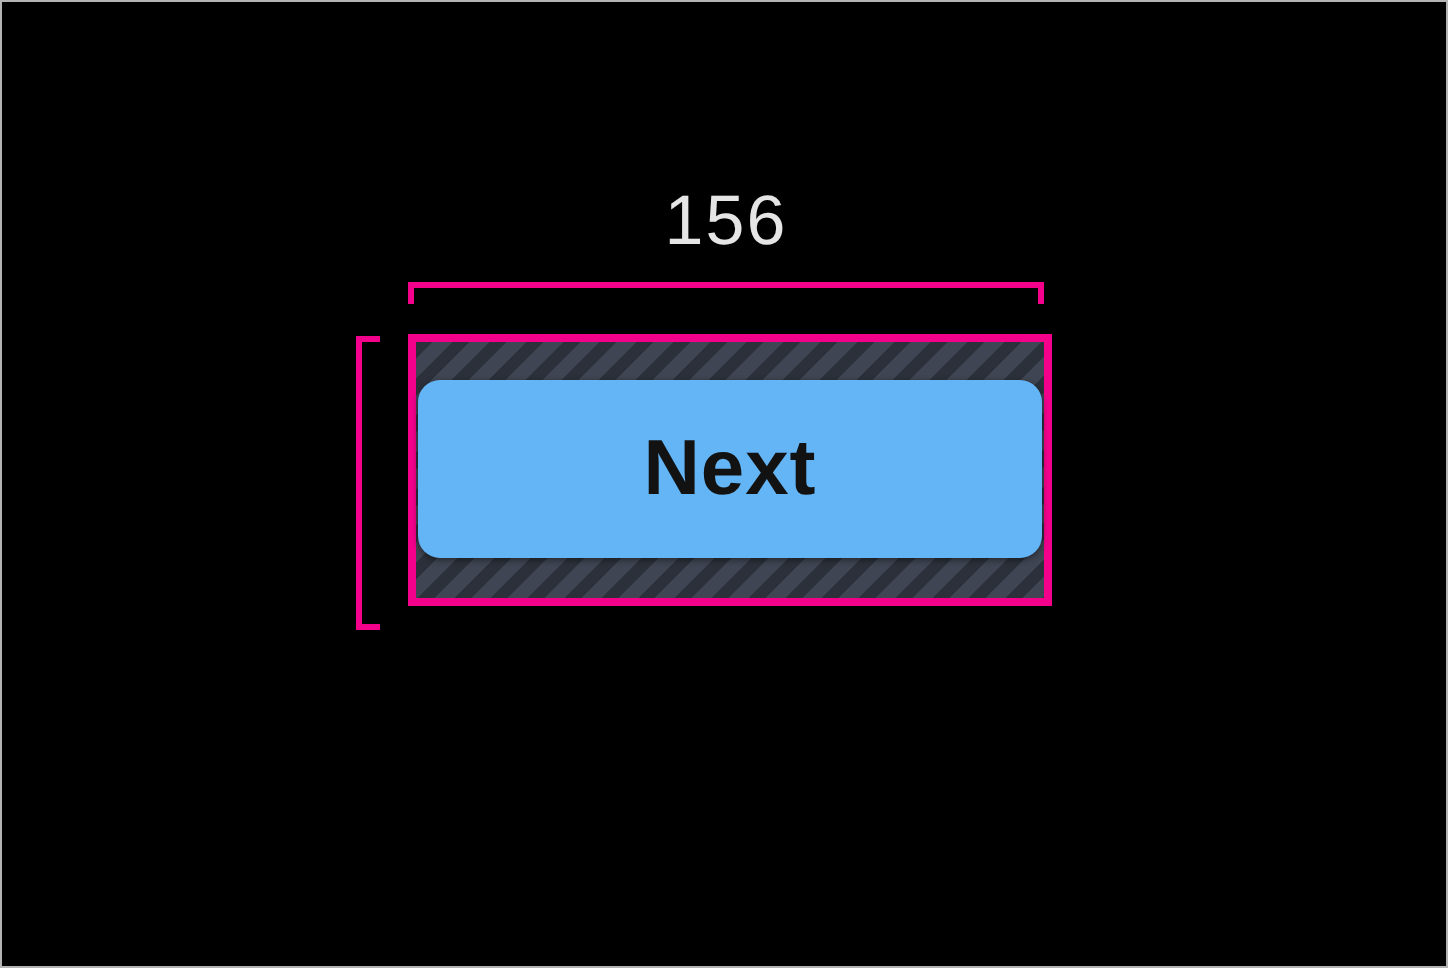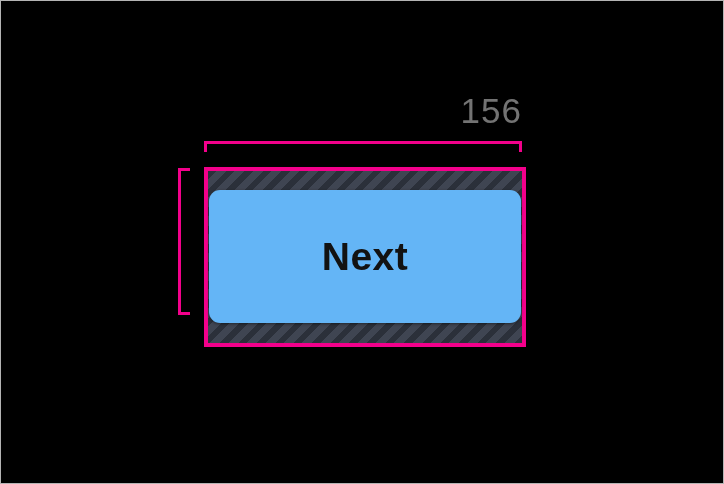--- a/index.html
+++ b/index.html
@@ -15,25 +15,25 @@
     height: 484px;
     box-sizing: border-box;
     background: #000000;
     border: 1px solid #b4b4b4;
     overflow: hidden;
   }
 
   
   .dim-label {
     position: absolute;
-    color: #737373;
+    color: #e5e5e5;
     font-size: 35px;
     line-height: 1;
     letter-spacing: 1px;
-    text-align: right;
+    text-align: center;
     user-select: none;
   }
   .dim-label.width  { left: 203px; top: 92px;  width: 318px; }
   .dim-label.height { left: 108px; top: 222px; width: 58px;  }
 
   .bracket-top {
     position: absolute;
     left: 203px;
     top: 140px;
     width: 318px;
@@ -55,21 +55,21 @@
     border-top: 3px solid #f3008b;
     border-bottom: 3px solid #f3008b;
   }
 
   
   .widget-bounds {
     position: absolute;
     left: 203px;
     top: 166px;
     width: 322px;
-    height: 180px;
+    height: 136px;
     box-sizing: border-box;
     border: 4px solid #f3008b;
     background: repeating-linear-gradient(
       135deg,
       #2b303a 0px,
       #2b303a 6px,
       #3f4552 6px,
       #3f4552 13px
     );
   }

